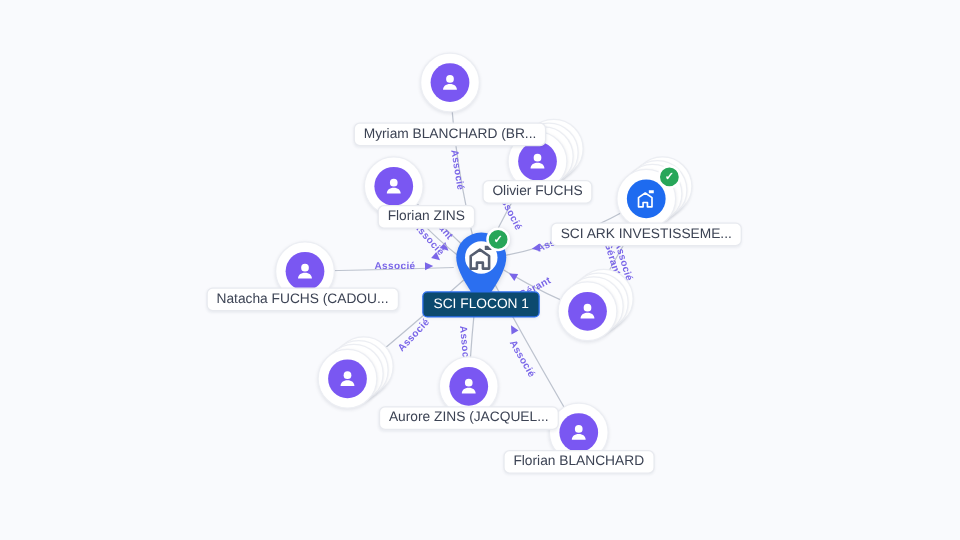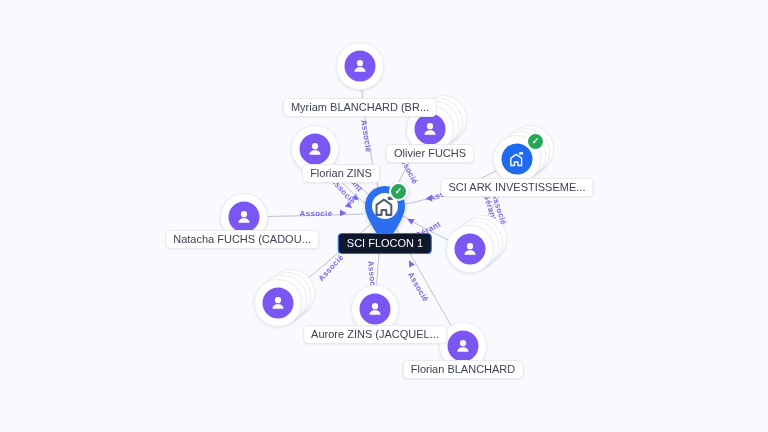--- a/index.html
+++ b/index.html
@@ -22,21 +22,21 @@
   .inner.person{background:#7a57f2;}
   .inner.company{background:#1e6bf0;}
   .inner svg{width:19px;height:19px;display:block;}
   .check-badge{position:absolute;width:15px;height:15px;border-radius:50%;background:#27a659;
     border:2px solid #fff;color:#fff;font-size:9px;line-height:15px;text-align:center;
     font-weight:700;box-sizing:content-box;}
   .node .check-badge{right:-28px;top:-27px;}
   .node-label{position:absolute;transform:translateX(-50%);white-space:nowrap;
     background:#fff;border:1px solid #e8eaef;border-radius:5px;padding:2px 7px 3px;
     font-size:11px;color:#3c4354;box-shadow:0 1px 2px rgba(20,30,60,.06);}
-  .node-label.central{background:#0f172a;border-color:#2b6ff0;color:#fff;font-weight:500;
+  .node-label.central{background:#0c4a6e;border-color:#2b6ff0;color:#fff;font-weight:500;
     border-radius:4px;padding:3px 8px 4px;}
   .pin{position:absolute;left:-27px;top:-60px;width:54px;height:62px;
     filter:drop-shadow(0 1px 2px rgba(20,30,60,.18));}
   .pin .check-badge{position:absolute;right:4px;top:-2px;}
 </style>
 </head>
 <body>
 
 <div id="stage">
   <svg id="edges-svg" xmlns="http://www.w3.org/2000/svg">

